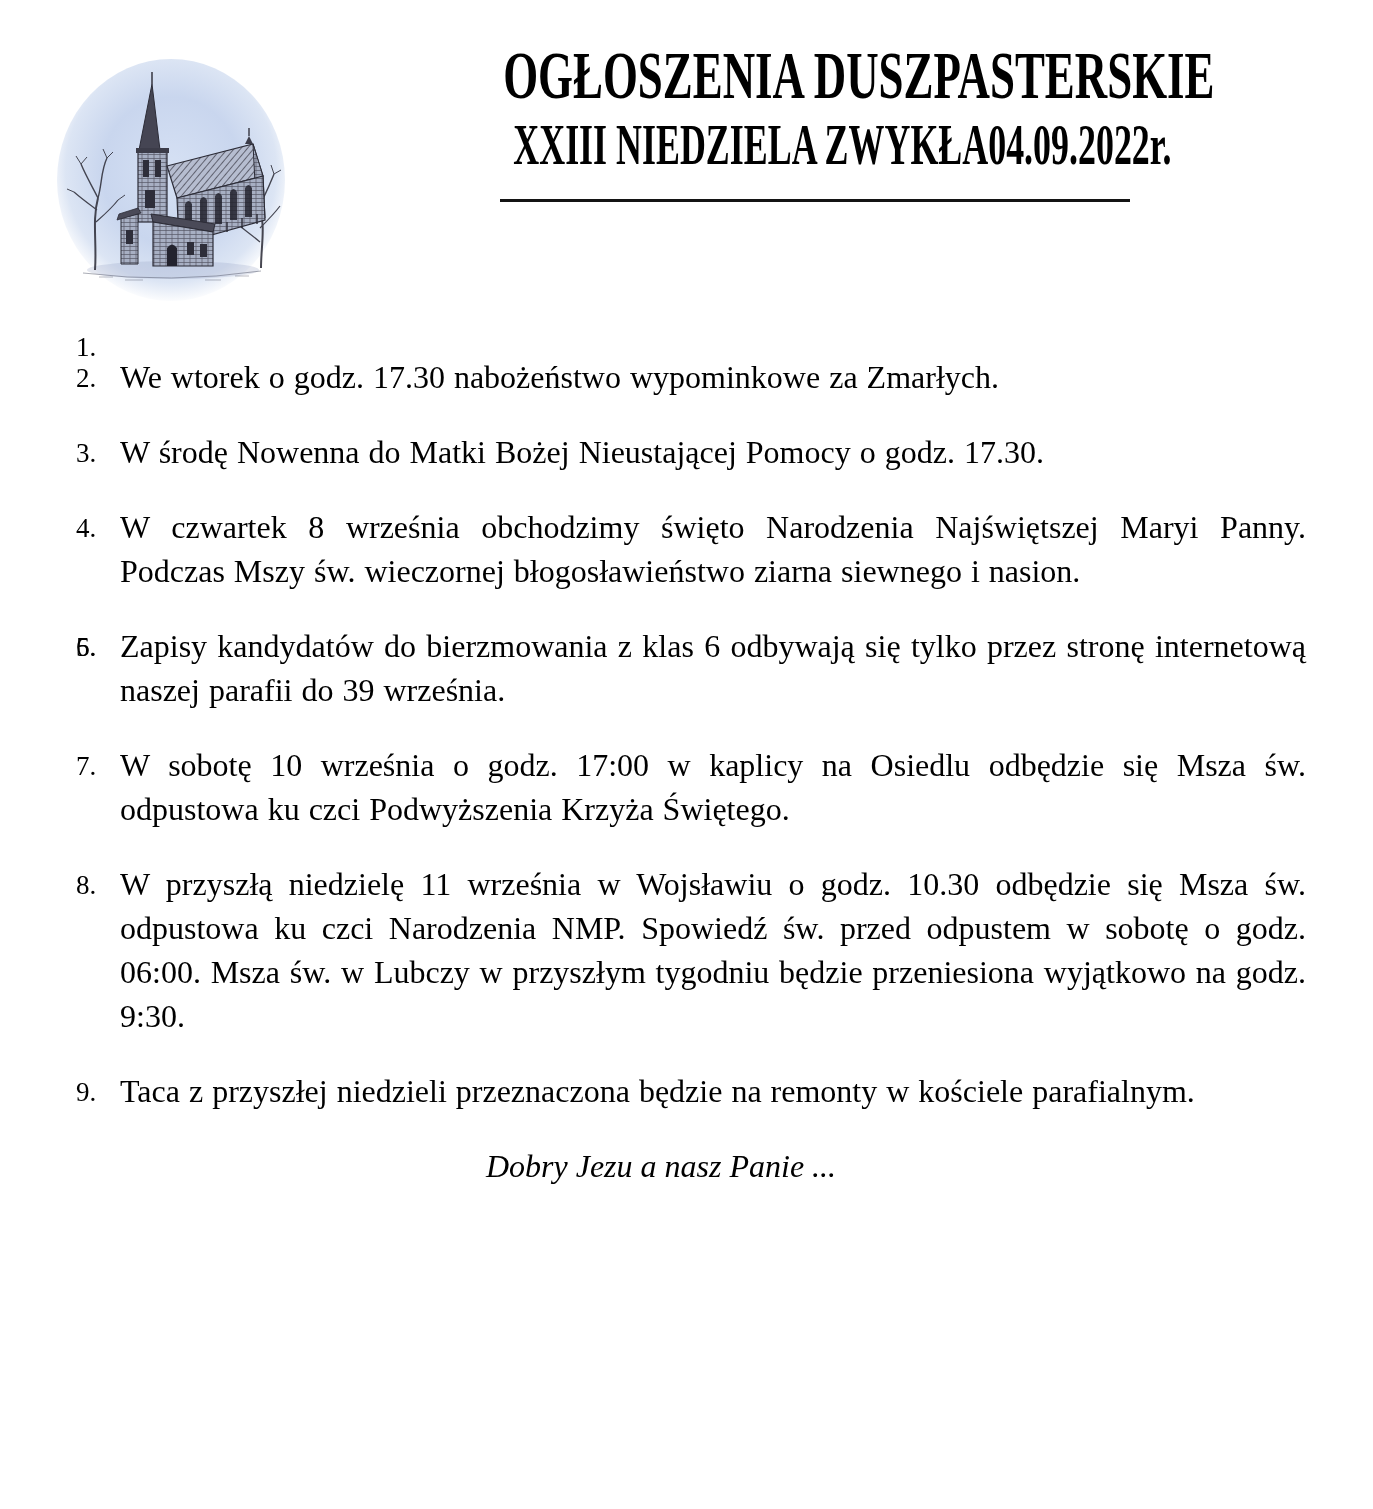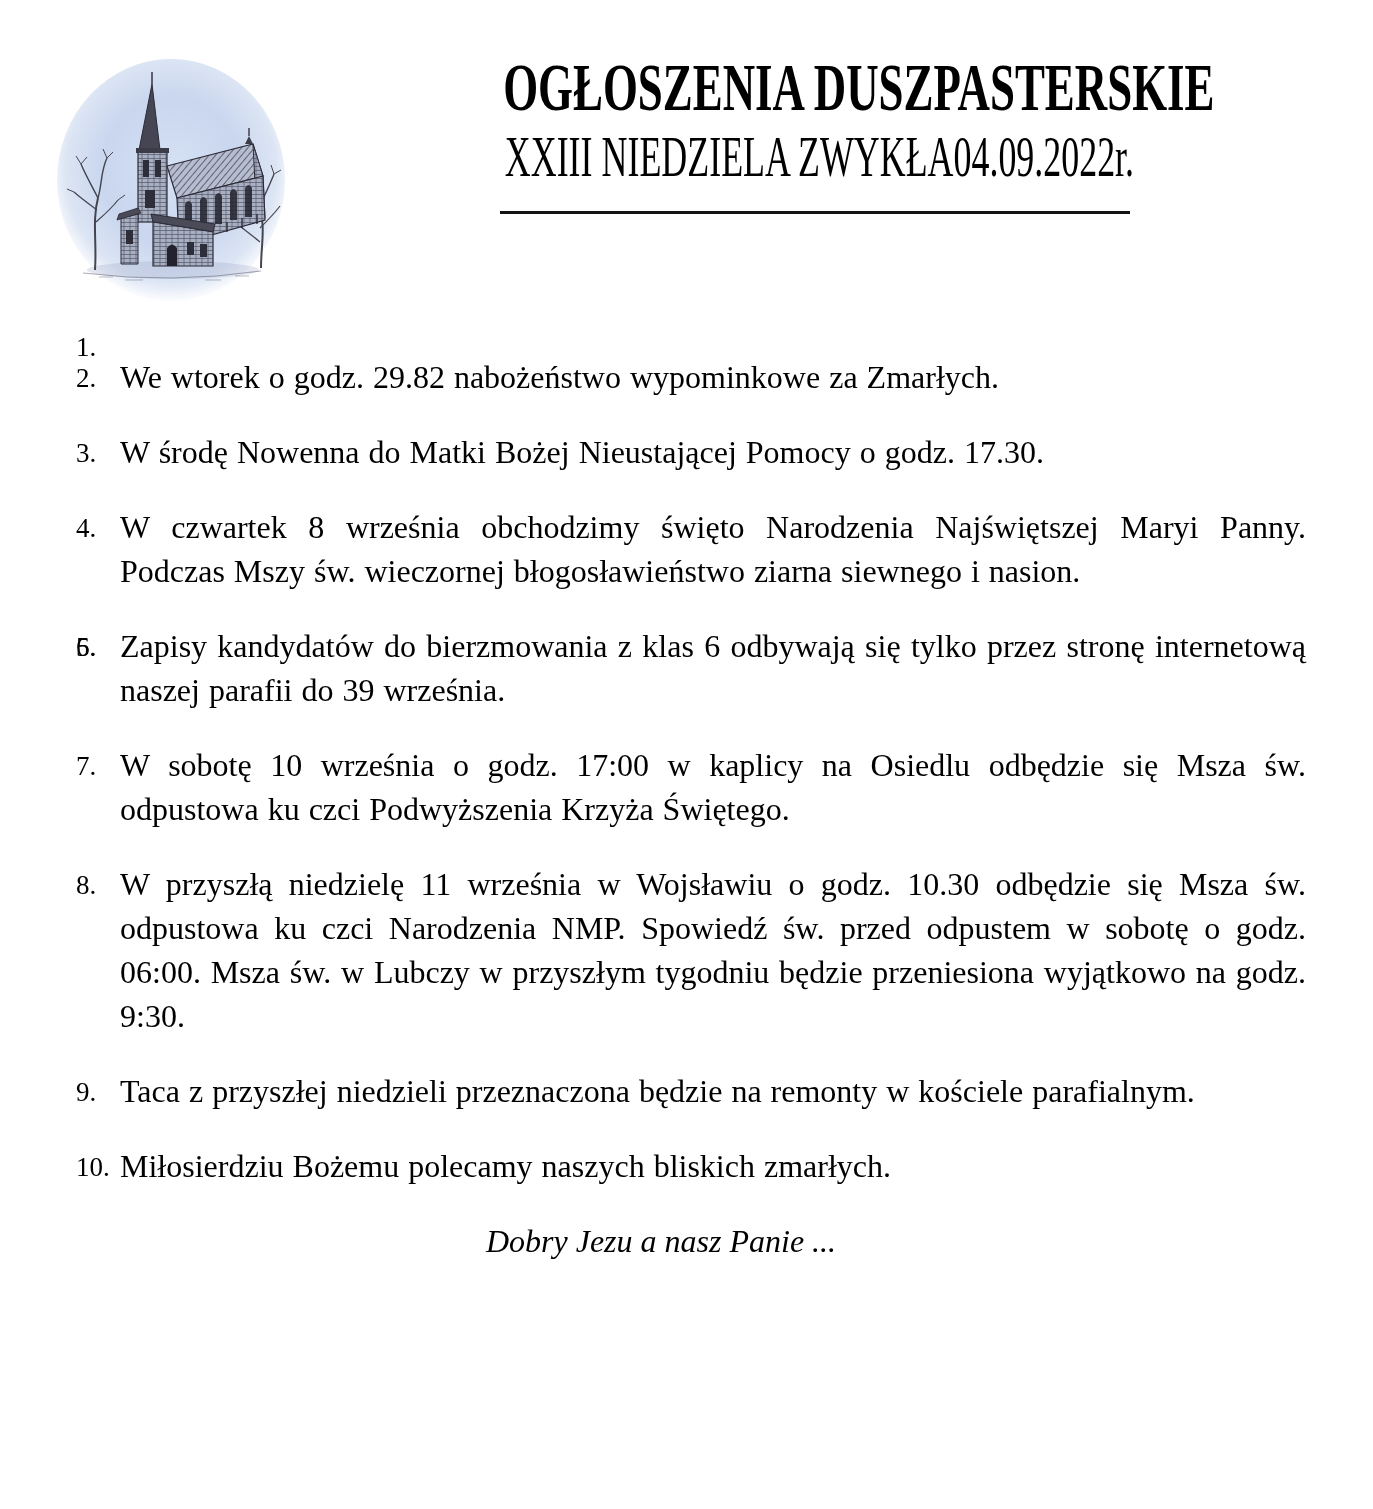--- a/index.html
+++ b/index.html
@@ -21,38 +21,38 @@
   .vignette {
     position: absolute;
     left: 55px;
     top: 58px;
     width: 232px;
     height: 244px;
   }
   .header {
     position: absolute;
     left: 320px;
-    top: 50px;
+    top: 38px;
     width: 970px;
     text-align: center;
   }
   .title {
     font-size: 68px;
     font-weight: bold;
     line-height: 75px;
     white-space: nowrap;
   }
   .title > span {
     display: inline-block;
     transform: scaleX(0.66);
     transform-origin: 50% 50%;
   }
   .subtitle {
     font-size: 57px;
-    font-weight: normal;
+    font-weight: bold;
     line-height: 60px;
     margin-top: 2px;
     white-space: nowrap;
   }
   .subtitle > span {
     display: inline-block;
     transform: scaleX(0.63);
     transform-origin: 50% 50%;
   }
   .rule {
@@ -185,25 +185,24 @@
       <span>OGŁOSZENIA DUSZPASTERSKIE</span>
     </div>
     <div class="subtitle">
       <span>XXIII NIEDZIELA ZWYKŁA04.09.2022r.</span>
     </div>
     <div class="rule"></div>
   </div>
 
   <div class="list" id="announcements">
       <div class="item"><span class="num">1.</span></div>
-      <div class="item"><span class="num">2.</span><span>We wtorek o godz. 29.82 nabożeństwo wypominkowe za Zmarłych.</span></div>
+      <div class="item"><span class="num">2.</span><span>We wtorek o godz. 17.30 nabożeństwo wypominkowe za Zmarłych.</span></div>
       <div class="item"><span class="num">3.</span><span>W środę Nowenna do Matki Bożej Nieustającej Pomocy o godz. 17.30.</span></div>
       <div class="item"><span class="num">4.</span><span>W czwartek 8 września obchodzimy święto Narodzenia Najświętszej Maryi Panny. Podczas Mszy św. wieczornej błogosławieństwo ziarna siewnego i nasion.</span></div>
       <div class="item"><span class="num">5.</span></div>
       <div class="item"><span class="num">6.</span><span>Zapisy kandydatów do bierzmowania z klas 6 odbywają się tylko przez stronę internetową naszej parafii do 39 września.</span></div>
       <div class="item"><span class="num">7.</span><span>W sobotę 10 września o godz. 17:00 w kaplicy na Osiedlu odbędzie się Msza św. odpustowa ku czci Podwyższenia Krzyża Świętego.</span></div>
       <div class="item"><span class="num">8.</span><span>W przyszłą niedzielę 11 września w Wojsławiu o godz. 10.30 odbędzie się Msza św. odpustowa ku czci Narodzenia NMP. Spowiedź św. przed odpustem w sobotę o godz. 06:00. Msza św. w Lubczy w przyszłym tygodniu będzie przeniesiona wyjątkowo na godz. 9:30.</span></div>
       <div class="item"><span class="num">9.</span><span>Taca z przyszłej niedzieli przeznaczona będzie na remonty w kościele parafialnym.</span></div>
-      <div class="item"><span class="num">10.</span><span>Miłosierdziu Bożemu polecamy naszych bliskich zmarłych.</span></div>
       <div class="closing">Dobry Jezu a nasz Panie ...</div>
     </div>
 
 </div>
 
 </body></html>

